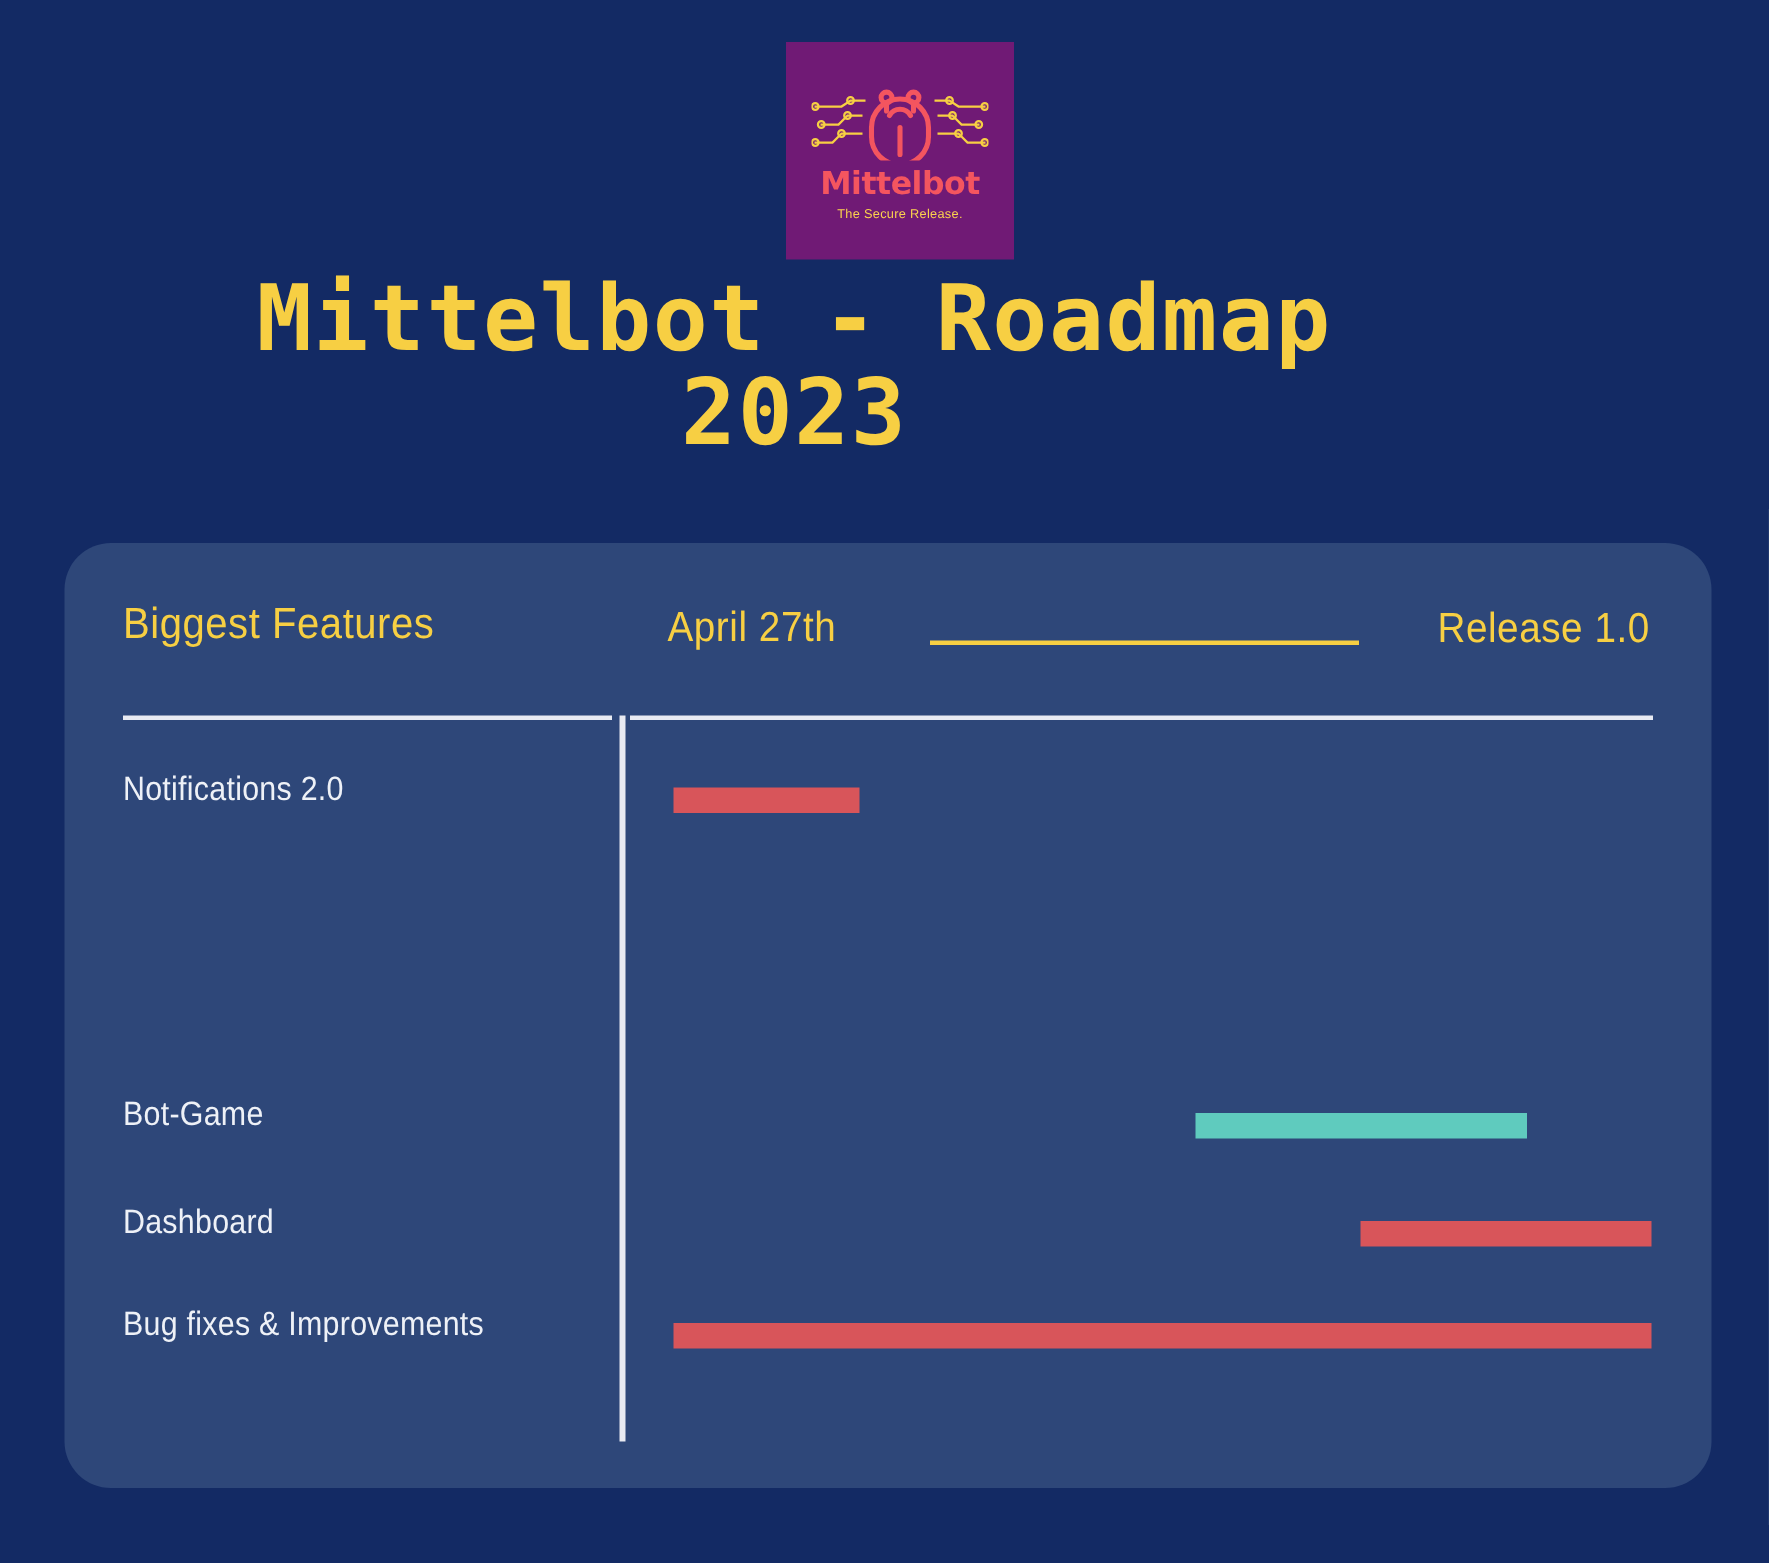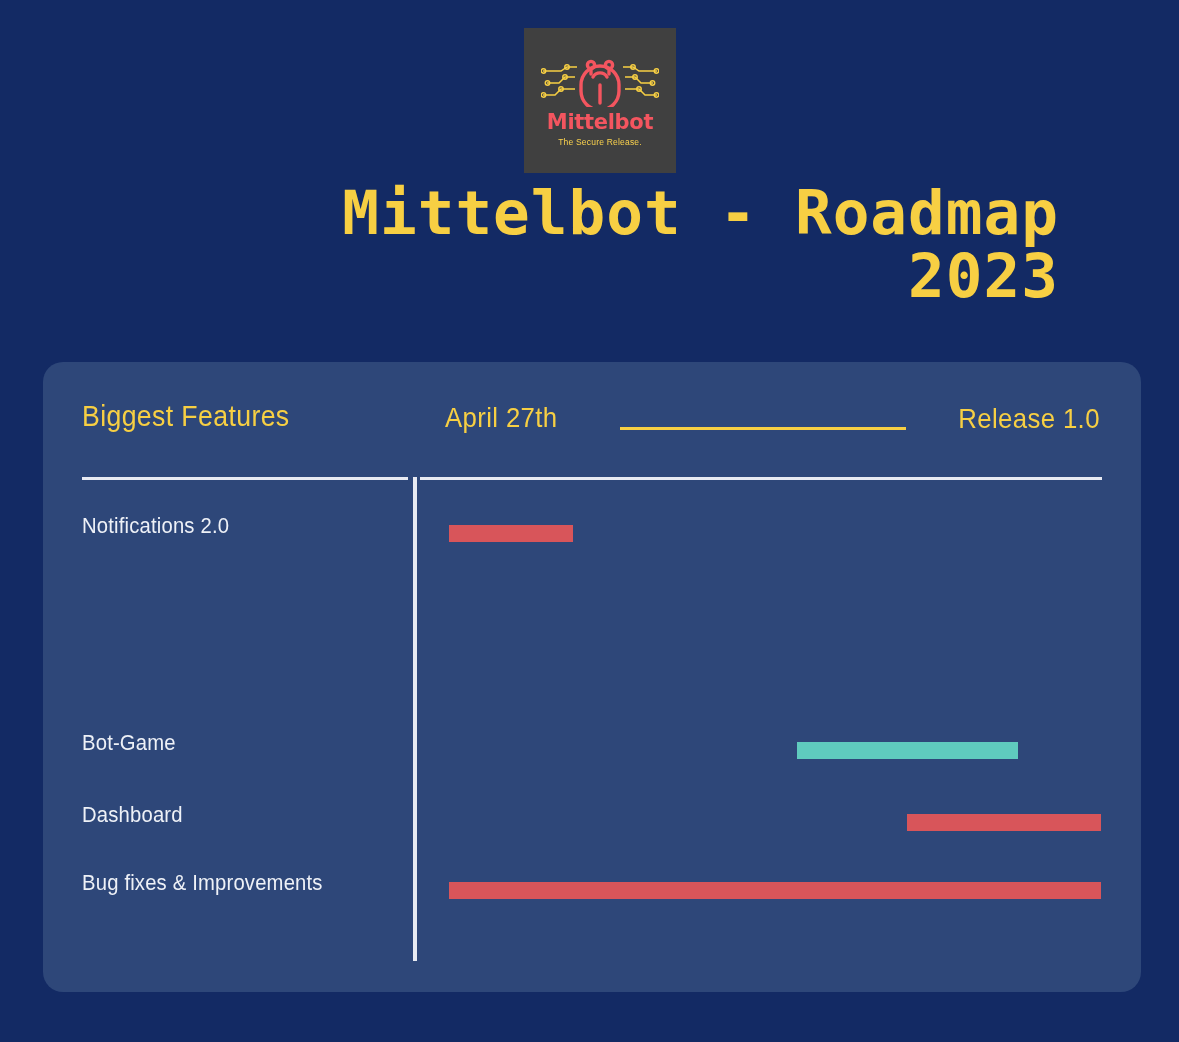--- a/index.html
+++ b/index.html
@@ -15,21 +15,21 @@
     position: relative;
   }
 
   
   .logo-card {
     position: absolute;
     left: 524px;
     top: 28px;
     width: 152px;
     height: 145px;
-    background: #404040;
+    background: #701a75;
     display: flex;
     flex-direction: column;
     align-items: center;
     justify-content: center;
   }
   .logo-mark {
     width: 118px;
     height: 52px;
     display: block;
   }
@@ -49,39 +49,39 @@
     letter-spacing: 0.2px;
     margin-top: 4px;
   }
 
   
   .page-title {
     position: absolute;
     left: 0;
     top: 182px;
     width: 1059px;
-    text-align: right;
+    text-align: center;
     color: #f7cf43;
     font-family: "DejaVu Sans Mono", monospace;
     font-size: 61px;
     font-weight: bold;
     line-height: 1.03;
     letter-spacing: 1px;
     white-space: pre-line;
   }
 
   
   .panel {
     position: absolute;
     left: 43px;
     top: 362px;
     width: 1098px;
     height: 630px;
     background: #2e4779;
-    border-radius: 20px;
+    border-radius: 31px;
   }
 
   
   .panel-header {
     position: absolute;
     left: 0;
     top: 0;
     width: 100%;
     height: 115px;
   }

